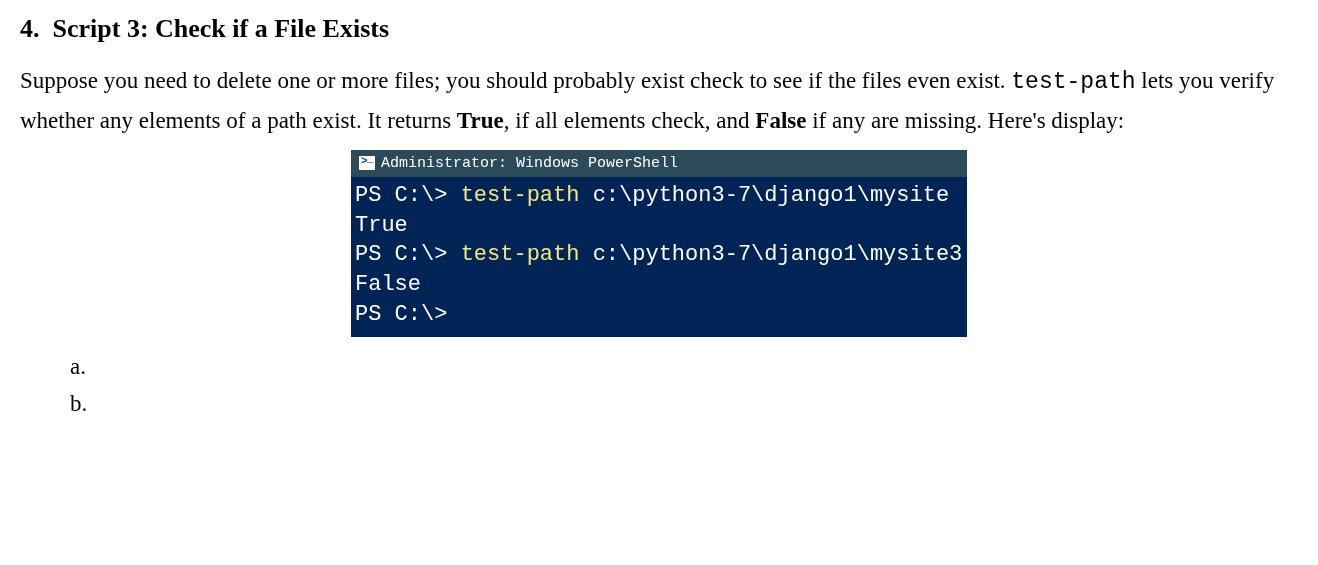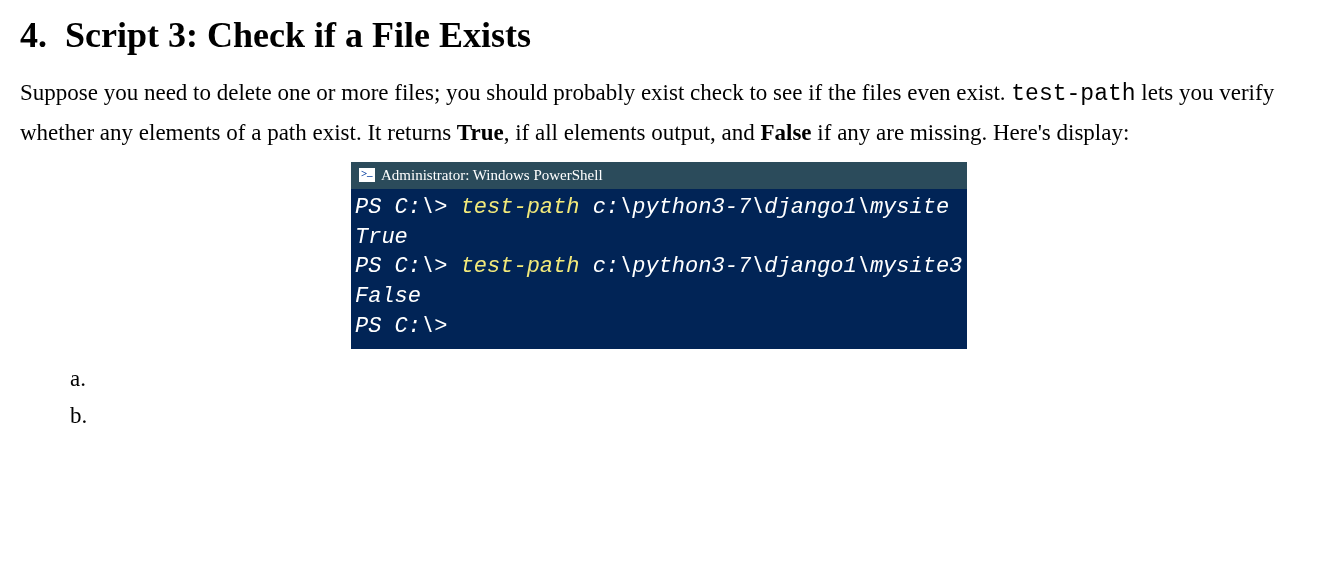--- a/index.html
+++ b/index.html
@@ -7,41 +7,41 @@
       font-size: 23px;
       color: #000;
       margin: 0;
       padding: 10px 20px;
       background: #fff;
       width: 1318px;
       box-sizing: border-box;
     }
     .heading {
       font-weight: bold;
-      font-size: 36px;
+      font-size: 26px;
       margin: 4px 0 18px 0;
     }
     .paragraph {
       line-height: 1.65;
       margin: 0 0 10px 0;
     }
     .code-inline {
       font-family: 'Courier New', Courier, monospace;
     }
     .bold {
       font-weight: bold;
     }
     .console-container {
       margin: 10px auto 12px auto;
       width: 616px;
     }
     .console-titlebar {
       background: #2b4b5b;
       color: #fff;
-      font-family: Liberation Serif, serif;
+      font-family: Liberation Mono, monospace;
       font-size: 15px;
       padding: 5px 8px;
       display: flex;
       align-items: center;
       gap: 6px;
     }
     .ps-icon {
       width: 16px;
       height: 14px;
       background: #fff;
@@ -67,21 +67,20 @@
       font-weight: bold;
     }
     .console-body {
       background: #012456;
       color: #fff;
       font-family: Consolas, 'Courier New', monospace;
       font-size: 22px;
       padding: 4px 4px 8px 4px;
       line-height: 1.35;
       white-space: pre;
-      font-style: italic;
     }
     .ps-cmd {
       color: #f2e97a;
     }
     .ps-arg {
       color: #fff;
     }
     .ps-prompt {
       color: #fff;
     }
@@ -101,21 +100,21 @@
     }
   </style>
 </head>
 <body>
 
 <div class="heading">
   <span>4.</span>&nbsp;&nbsp;<span>Script 3: Check if a File Exists</span>
 </div>
 
 <p class="paragraph">
-  <span>Suppose you need to delete one or more files; you should probably exist check to see if the files even exist. </span><span class="code-inline">test-path</span><span> lets you verify whether any elements of a path exist. It returns </span><span class="bold">True</span><span>, if all elements output, and </span><span class="bold">False</span><span> if any are missing. Here's display:</span>
+  <span>Suppose you need to delete one or more files; you should probably exist check to see if the files even exist. </span><span class="code-inline">test-path</span><span> lets you verify whether any elements of a path exist. It returns </span><span class="bold">True</span><span>, if all elements check, and </span><span class="bold">False</span><span> if any are missing. Here's display:</span>
 </p>
 
 <div class="console-container">
   <div class="console-titlebar">
     <span class="ps-icon"></span>
     <span>Administrator: Windows PowerShell</span>
   </div>
   <div class="console-body"><span class="ps-prompt">PS C:\&gt; </span><span class="ps-cmd">test-path</span><span class="ps-arg"> c:\python3-7\django1\mysite</span>
 <span class="ps-output">True</span>
 <span class="ps-prompt">PS C:\&gt; </span><span class="ps-cmd">test-path</span><span class="ps-arg"> c:\python3-7\django1\mysite3</span>

